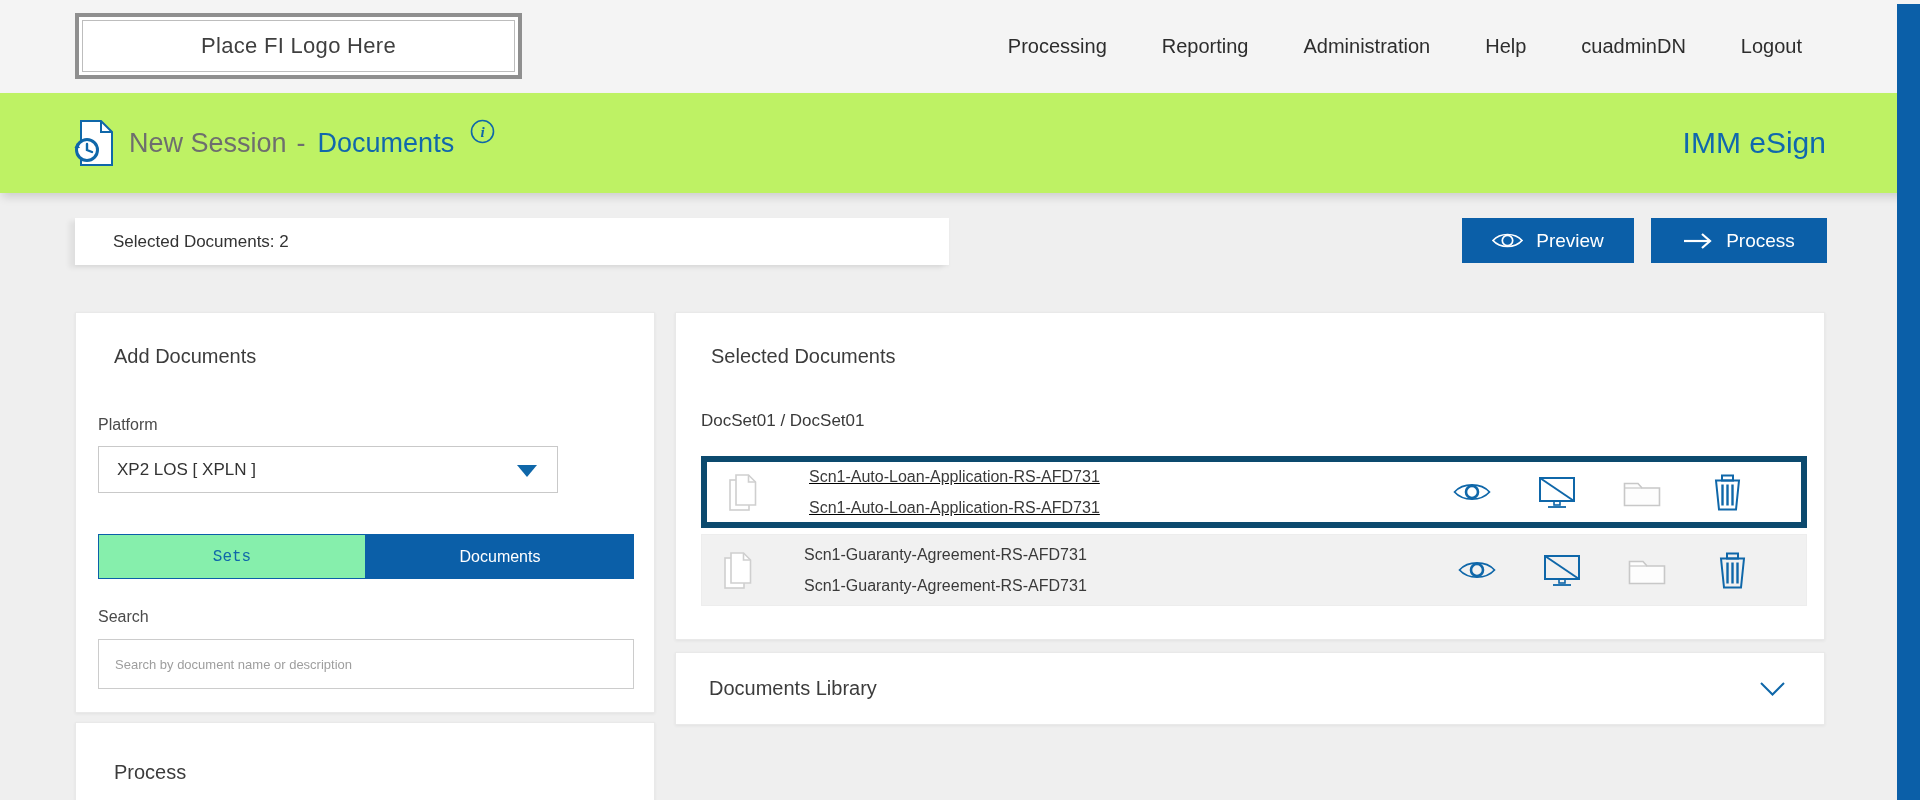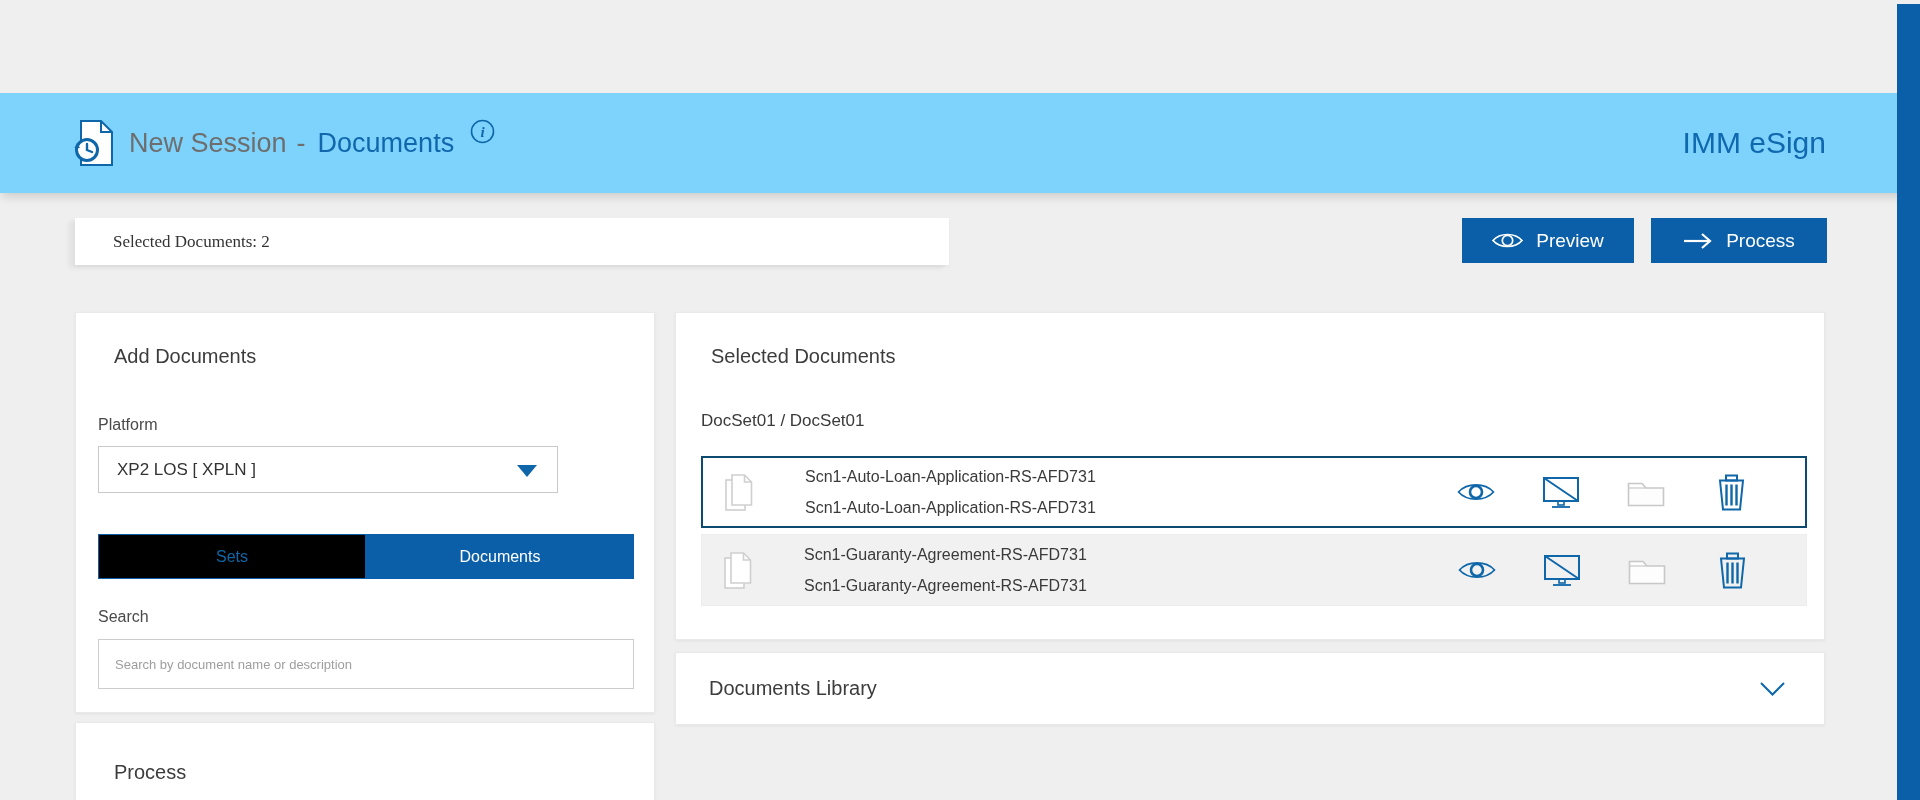--- a/index.html
+++ b/index.html
@@ -12,34 +12,34 @@
   .logo-outer { position:absolute; left:75px; top:13px; width:447px; height:66px; border:4px solid #8f8f8f; background:#ffffff; padding:3px; }
   .logo-inner { width:100%; height:100%; border:1px solid #bdbdbd; display:flex; align-items:center; justify-content:center; }
   .logo-text { font-size:22px; color:#3f3f3f; letter-spacing:.3px; }
   .top-nav { margin-left:auto; margin-right:118px; display:flex; gap:55px; align-items:center; }
   .top-nav .nav-item { font-size:20px; color:#2d2d2d; cursor:pointer; white-space:nowrap; }
 
   
   .right-strip { position:absolute; left:1897px; top:4px; width:23px; height:796px; background:#0b5fa8; z-index:5; }
 
   
-  .sub-header { position:absolute; left:0; top:93px; width:1920px; height:100px; background:#7dd3fc; box-shadow:0 6px 9px -2px rgba(0,0,0,0.14); z-index:2; }
+  .sub-header { position:absolute; left:0; top:93px; width:1920px; height:100px; background:#bef264; box-shadow:0 6px 9px -2px rgba(0,0,0,0.14); z-index:2; }
   .session-left { position:absolute; left:73px; top:0; height:100%; display:flex; align-items:center; }
   .session-icon { width:42px; height:48px; }
   .session-title { font-size:27px; color:#6e6e6e; margin-left:14px; }
   .session-sep { font-size:27px; color:#6e6e6e; margin-left:10px; }
   .session-user { font-size:27px; color:#1167ac; margin-left:12px; }
   .info-icon { width:25px; height:25px; margin-left:16px; transform:translateY(-12px); cursor:pointer; }
   .brand { position:absolute; right:94px; top:0; height:100%; display:flex; align-items:center; font-size:30px; color:#1068ae; }
 
   
   .count-bar { position:absolute; left:75px; top:218px; width:874px; height:47px; background:#ffffff;
                box-shadow:-6px 3px 5px rgba(0,0,0,0.06), 0 2px 3px rgba(0,0,0,0.04);
                display:flex; align-items:center; }
-  .count-text { font-size:17px; color:#333333; margin-left:38px;font-family:Liberation Serif, serif; }
+  .count-text { font-size:17px; color:#333333; margin-left:38px; }
   .btn { position:absolute; top:218px; height:45px; background:#0b5fa8; color:#ffffff; font-size:19px;
          display:flex; align-items:center; justify-content:center; gap:13px; cursor:pointer; border:none; }
   .btn-preview { left:1462px; width:172px; }
   .btn-process { left:1651px; width:176px; }
 
   
   .card { position:absolute; background:#ffffff; border:1px solid #e9e9e9; box-shadow:0 1px 3px rgba(0,0,0,0.06); }
   .card-add      { left:75px;  top:312px; width:580px;  height:401px; }
   .card-indexes  { left:75px;  top:722px; width:580px;  height:130px; }
   .card-selected { left:675px; top:312px; width:1150px; height:328px; }
@@ -50,51 +50,66 @@
   .card-add .card-title { position:absolute; left:38px; top:32px; }
   .field-label { position:absolute; left:22px; font-size:16px; color:#4a4a4a; }
   .lbl-platform { top:103px; }
   .dropdown { position:absolute; left:22px; top:133px; width:460px; height:47px; border:1px solid #c9c9c9; background:#fff;
               display:flex; align-items:center; cursor:pointer; }
   .dropdown-value { font-size:17px; color:#333333; margin-left:18px; }
   .caret-down { position:absolute; right:20px; top:18px; width:0; height:0;
                 border-left:10px solid transparent; border-right:10px solid transparent; border-top:12px solid #0f67a9; }
   .toggle { position:absolute; left:22px; top:221px; width:536px; height:45px; display:flex; }
   .toggle .tab { flex:1; display:flex; align-items:center; justify-content:center; font-size:16px; cursor:pointer; }
-  .tab-sets { background:#000000; color:#0f67a9; border:1px solid #0b5fa8; }
+  .tab-sets { background:#86efac; color:#0f67a9; border:1px solid #0b5fa8;font-family:Liberation Mono, monospace; }
   .tab-documents { background:#0b5fa8; color:#ffffff; border:1px solid #0b5fa8; }
   .lbl-search { top:295px; }
   .search-input { position:absolute; left:22px; top:326px; width:536px; height:50px; border:1px solid #cccccc;
                   font-size:13px; color:#333; padding-left:16px; font-family:"Liberation Sans", sans-serif; }
   .search-input::placeholder { color:#9e9e9e; }
 
   
   .card-indexes .card-title { position:absolute; left:38px; top:38px; }
 
   
   .card-selected .card-title { position:absolute; left:35px; top:32px; }
   .docset-label { position:absolute; left:25px; top:98px; font-size:17px; color:#3a3a3a; }
   .doc-row { position:absolute; left:25px; width:1106px; height:72px; display:flex; align-items:center; }
-  .doc-row-1 { top:143px; background:#ffffff; border:2px solid #0c4a6e; }
+  .doc-row-1 { top:143px; background:#ffffff; border:6px solid #0c4a6e;text-decoration:underline; }
   .doc-row-2 { top:221px; background:#f1f1f1; border:1px solid #ededed;justify-content:space-between; }
   .doc-pages-icon { margin-left:22px; flex:0 0 auto; }
   .doc-texts { margin-left:52px; display:flex; flex-direction:column; gap:13px; }
   .doc-texts span { font-size:16px; color:#3a3a3a; }
   .row-actions { margin-left:auto; margin-right:55px; display:flex; gap:47px; align-items:center; }
   .action { width:38px; height:36px; display:flex; align-items:center; justify-content:center; cursor:pointer; }
 
   
   .card-library .card-title { margin-left:33px; }
   .library-chevron { margin-right:38px; cursor:pointer; display:flex; align-items:center; }
 </style>
 </head>
 <body>
 
 <div class="screen">
 
+  <div class="top-header">
+    <div class="logo-outer">
+      <div class="logo-inner">
+        <span class="logo-text">Place FI Logo Here</span>
+      </div>
+    </div>
+    <nav class="top-nav">
+      <span class="nav-item">Processing</span>
+      <span class="nav-item">Reporting</span>
+      <span class="nav-item">Administration</span>
+      <span class="nav-item">Help</span>
+      <span class="nav-item">cuadminDN</span>
+      <span class="nav-item">Logout</span>
+    </nav>
+  </div>
 
   <div class="right-strip"></div>
 
   <div class="sub-header">
     <div class="session-left">
       <svg class="session-icon" viewBox="0 0 42 48">
         <path d="M8 2 H28 L39 13 V46 H8 Z" fill="#ffffff" stroke="#0f67a9" stroke-width="2"></path>
         <path d="M28 2 V13 H39" fill="none" stroke="#0f67a9" stroke-width="2"></path>
         <circle cx="14" cy="31" r="10.5" fill="#ffffff" stroke="#0f67a9" stroke-width="3"></circle>
         <path d="M14 25 V31 L19 33" fill="none" stroke="#0f67a9" stroke-width="2.4" stroke-linecap="round"></path>

